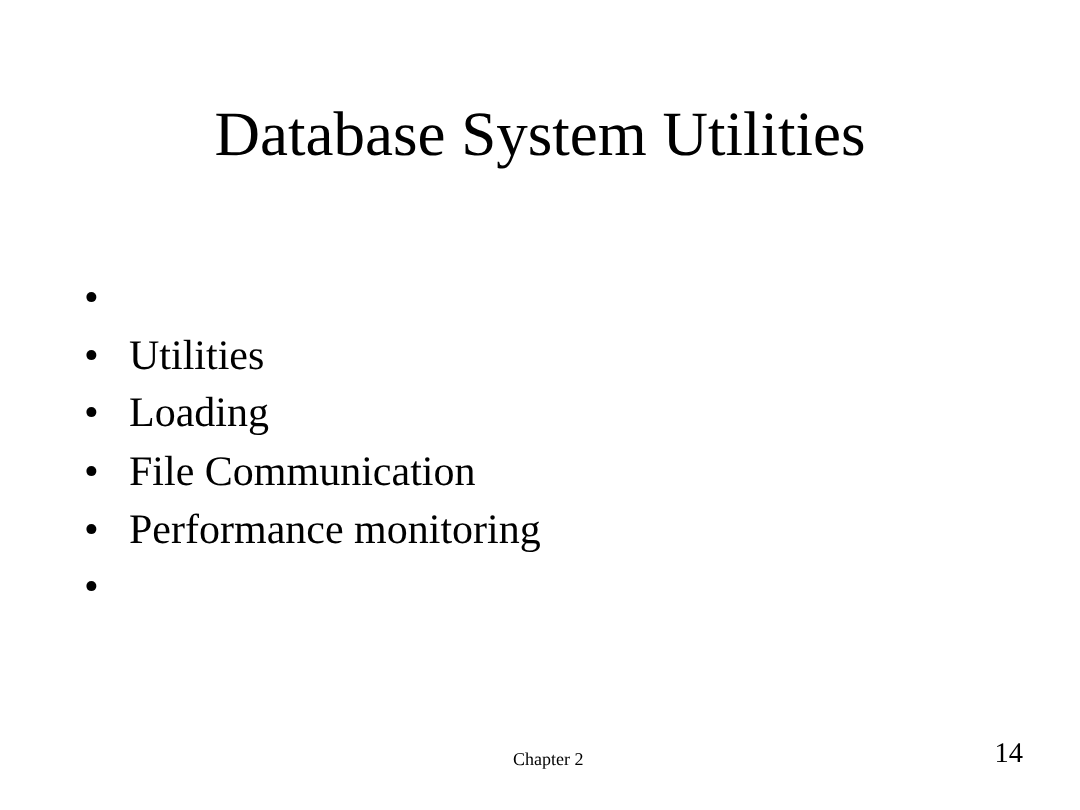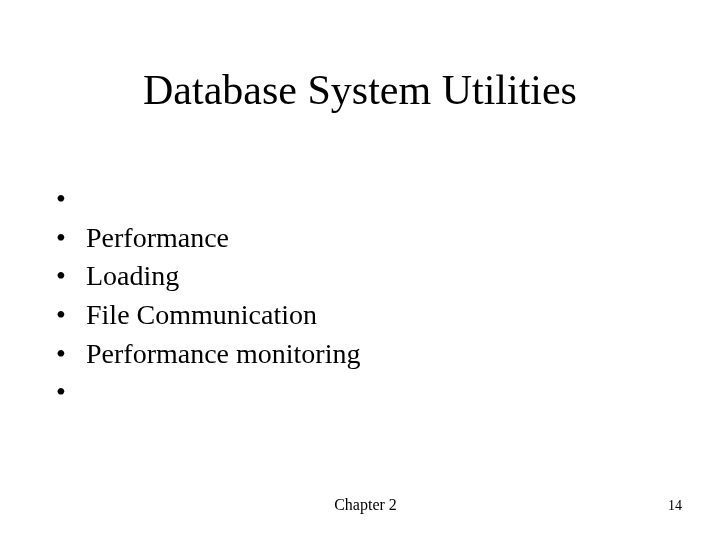--- a/index.html
+++ b/index.html
@@ -2,36 +2,36 @@
 <html><head>
   <meta charset="utf-8">
   <style>
     * { margin: 0; padding: 0; box-sizing: border-box; font-family: Liberation Serif, serif; }
     html, body { width: 720px; height: 540px; background: #fff; font-family: "Times New Roman", Times, serif; color: #000; }
     .slide { position: relative; width: 720px; height: 540px; }
     .title { position: absolute; top: 66px; left: 0; right: 0; text-align: center; font-size: 42px; font-weight: 400; }
     .bullets { position: absolute; top: 180px; left: 56px; }
     .bullet-row { display: flex; align-items: baseline; line-height: 1.38; font-size: 28px; }
     .bullet-dot { width: 30px; text-align: left; }
-    .footer-center { position: absolute; bottom: 26px; left: 11px; right: 0; text-align: center; font-size: 16px; }
-    .footer-right { position: absolute; bottom: 26px; right: 38px; font-size: 14px; }
+    .footer-center { position: absolute; bottom: 26px; left: 11px; right: 0; text-align: center; font-size: 12px; }
+    .footer-right { position: absolute; bottom: 26px; right: 38px; font-size: 19px; }
   </style>
 </head>
 <body>
 
 <div class="slide">
   <div class="title">Database System Utilities</div>
 
   <div class="bullets">
     <div class="bullet-row">
       <span class="bullet-dot">•</span>
     </div>
     <div class="bullet-row">
       <span class="bullet-dot">•</span>
-      <span>Performance</span>
+      <span>Utilities</span>
     </div>
     <div class="bullet-row">
       <span class="bullet-dot">•</span>
       <span>Loading</span>
     </div>
     <div class="bullet-row">
       <span class="bullet-dot">•</span>
       <span>File Communication</span>
     </div>
     <div class="bullet-row">

